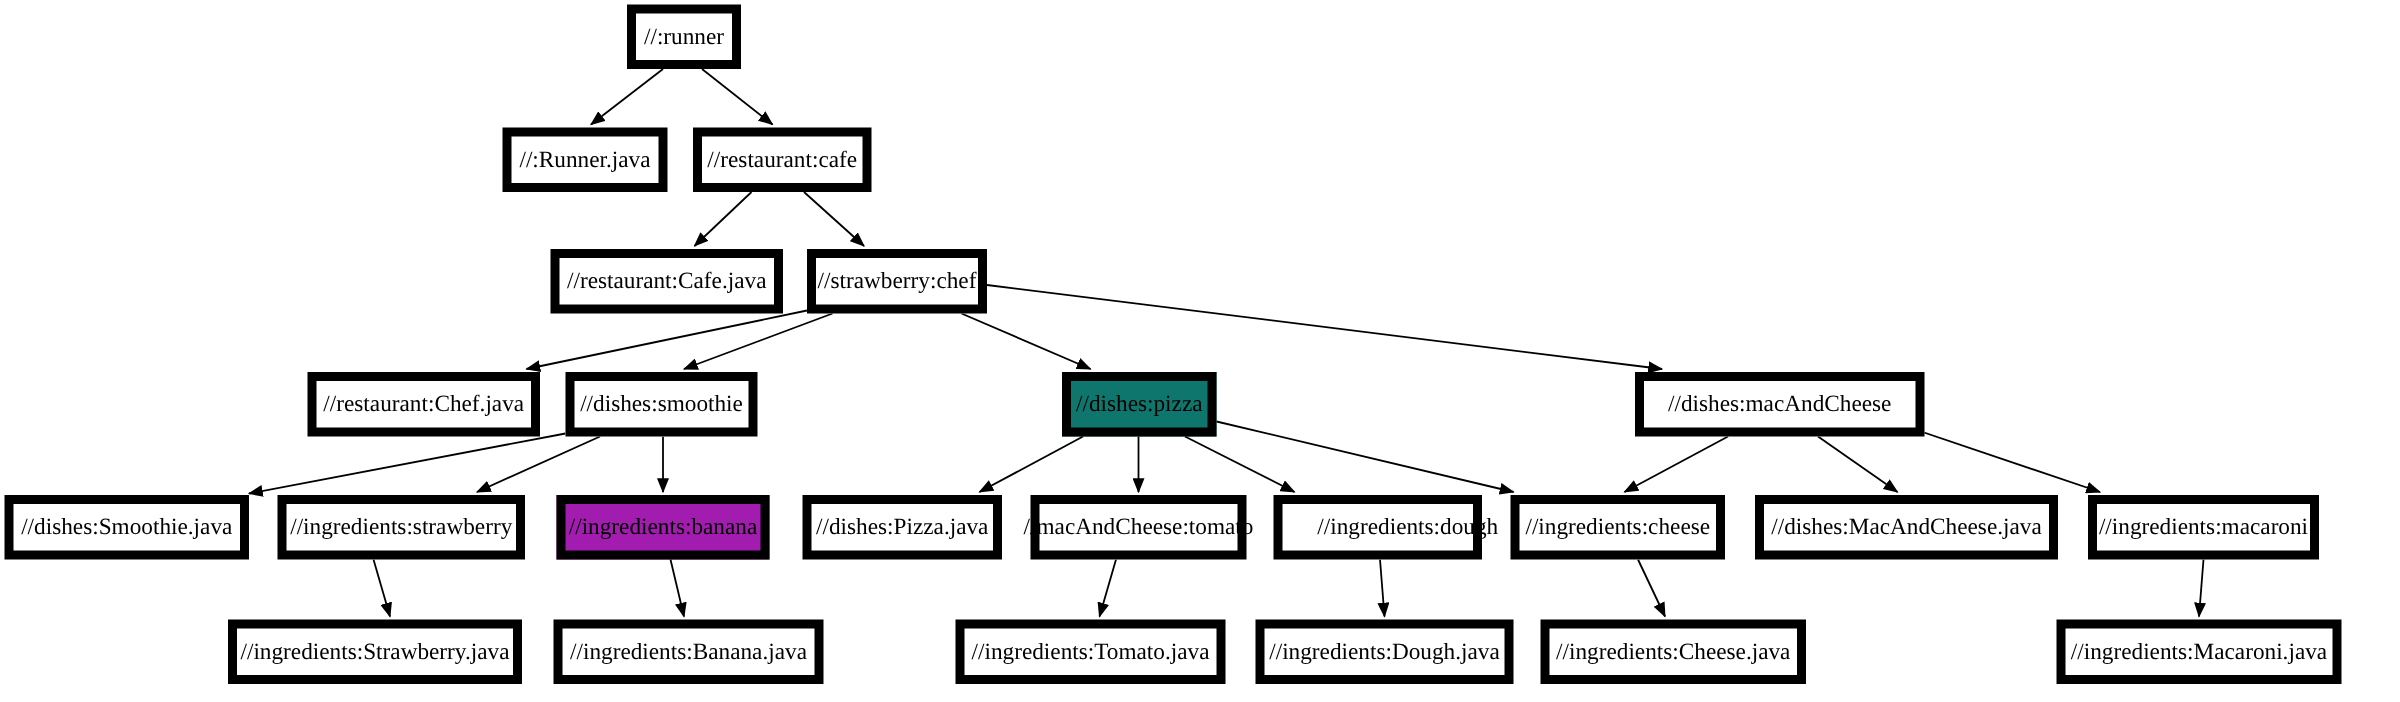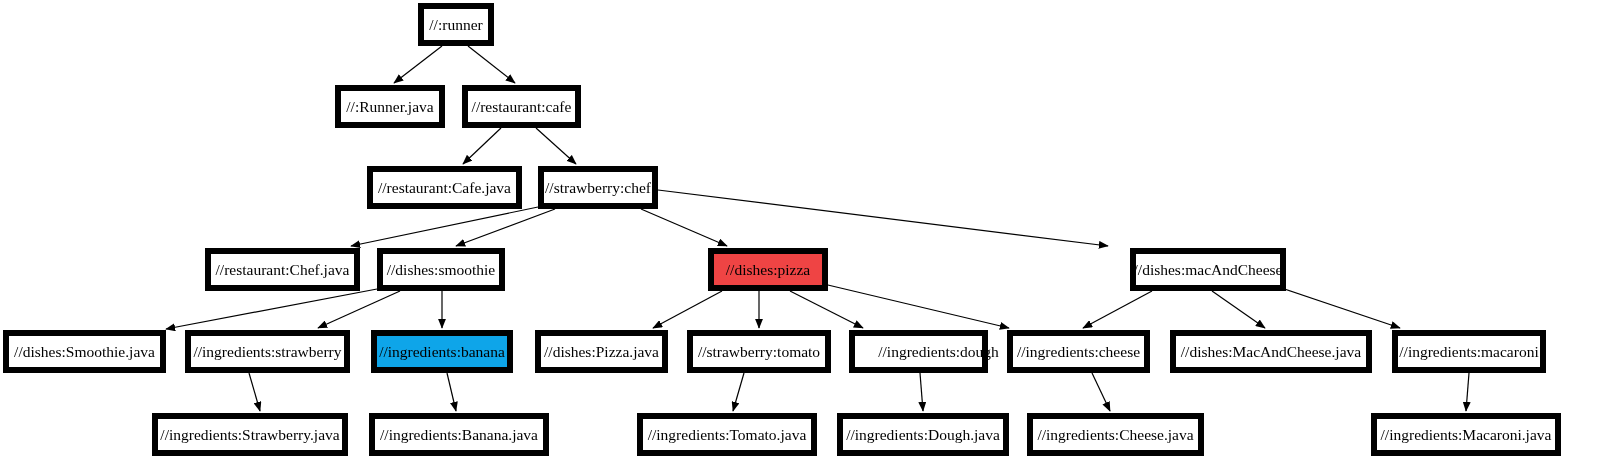--- a/index.html
+++ b/index.html
@@ -97,40 +97,40 @@
       </div>
       <div class="graph-node" style="left: 538px; top: 166px; width: 120px; height: 43px; border-color: rgb(0, 0, 0); background: rgb(255, 255, 255);">
         <span class="node-label">//strawberry:chef</span>
       </div>
       <div class="graph-node" style="left: 205px; top: 248px; width: 155px; height: 43px; border-color: rgb(0, 0, 0); background: rgb(255, 255, 255);">
         <span class="node-label">//restaurant:Chef.java</span>
       </div>
       <div class="graph-node" style="left: 377px; top: 248px; width: 128px; height: 43px; border-color: rgb(0, 0, 0); background: rgb(255, 255, 255);">
         <span class="node-label">//dishes:smoothie</span>
       </div>
-      <div class="graph-node" style="left: 708px; top: 248px; width: 120px; height: 43px; border-color: rgb(0, 0, 0); background: #ef4444;">
+      <div class="graph-node" style="left: 708px; top: 248px; width: 103px; height: 43px; border-color: rgb(0, 0, 0); background: #0f766e;">
         <span class="node-label">//dishes:pizza</span>
       </div>
-      <div class="graph-node" style="left: 1090px; top: 248px; width: 156px; height: 43px; border-color: rgb(0, 0, 0); background: rgb(255, 255, 255); margin-left: 40px;">
+      <div class="graph-node" style="left: 1090px; top: 248px; width: 193px; height: 43px; border-color: rgb(0, 0, 0); background: rgb(255, 255, 255);">
         <span class="node-label">//dishes:macAndCheese</span>
       </div>
       <div class="graph-node" style="left: 3px; top: 330px; width: 163px; height: 43px; border-color: rgb(0, 0, 0); background: rgb(255, 255, 255);">
         <span class="node-label">//dishes:Smoothie.java</span>
       </div>
       <div class="graph-node" style="left: 185px; top: 330px; width: 165px; height: 43px; border-color: rgb(0, 0, 0); background: rgb(255, 255, 255);">
         <span class="node-label">//ingredients:strawberry</span>
       </div>
-      <div class="graph-node" style="left: 371px; top: 330px; width: 142px; height: 43px; border-color: rgb(0, 0, 0); background: #0ea5e9;">
+      <div class="graph-node" style="left: 371px; top: 330px; width: 142px; height: 43px; border-color: rgb(0, 0, 0); background: #a21caf;">
         <span class="node-label">//ingredients:banana</span>
       </div>
       <div class="graph-node" style="left: 535px; top: 330px; width: 133px; height: 43px; border-color: rgb(0, 0, 0); background: rgb(255, 255, 255);">
         <span class="node-label">//dishes:Pizza.java</span>
       </div>
       <div class="graph-node" style="left: 687px; top: 330px; width: 144px; height: 43px; border-color: rgb(0, 0, 0); background: rgb(255, 255, 255);">
-        <span class="node-label">//strawberry:tomato</span>
+        <span class="node-label">//macAndCheese:tomato</span>
       </div>
       <div class="graph-node" style="left: 849px; top: 330px; width: 139px; height: 43px; border-color: rgb(0, 0, 0); background: rgb(255, 255, 255); padding-left: 40px;">
         <span class="node-label">//ingredients:dough</span>
       </div>
       <div class="graph-node" style="left: 1007px; top: 330px; width: 143px; height: 43px; border-color: rgb(0, 0, 0); background: rgb(255, 255, 255);">
         <span class="node-label">//ingredients:cheese</span>
       </div>
       <div class="graph-node" style="left: 1170px; top: 330px; width: 202px; height: 43px; border-color: rgb(0, 0, 0); background: rgb(255, 255, 255);">
         <span class="node-label">//dishes:MacAndCheese.java</span>
       </div>

